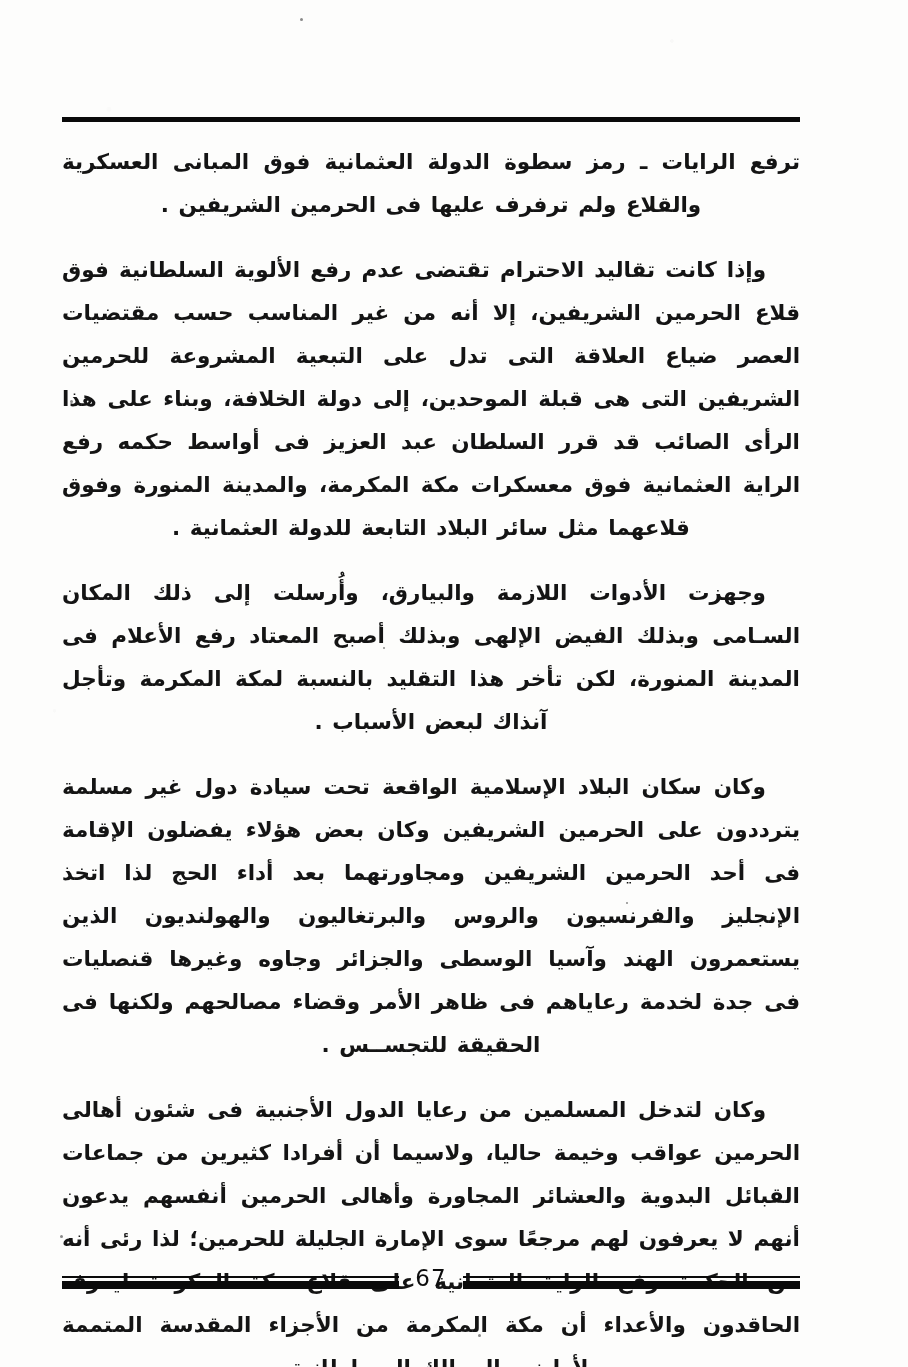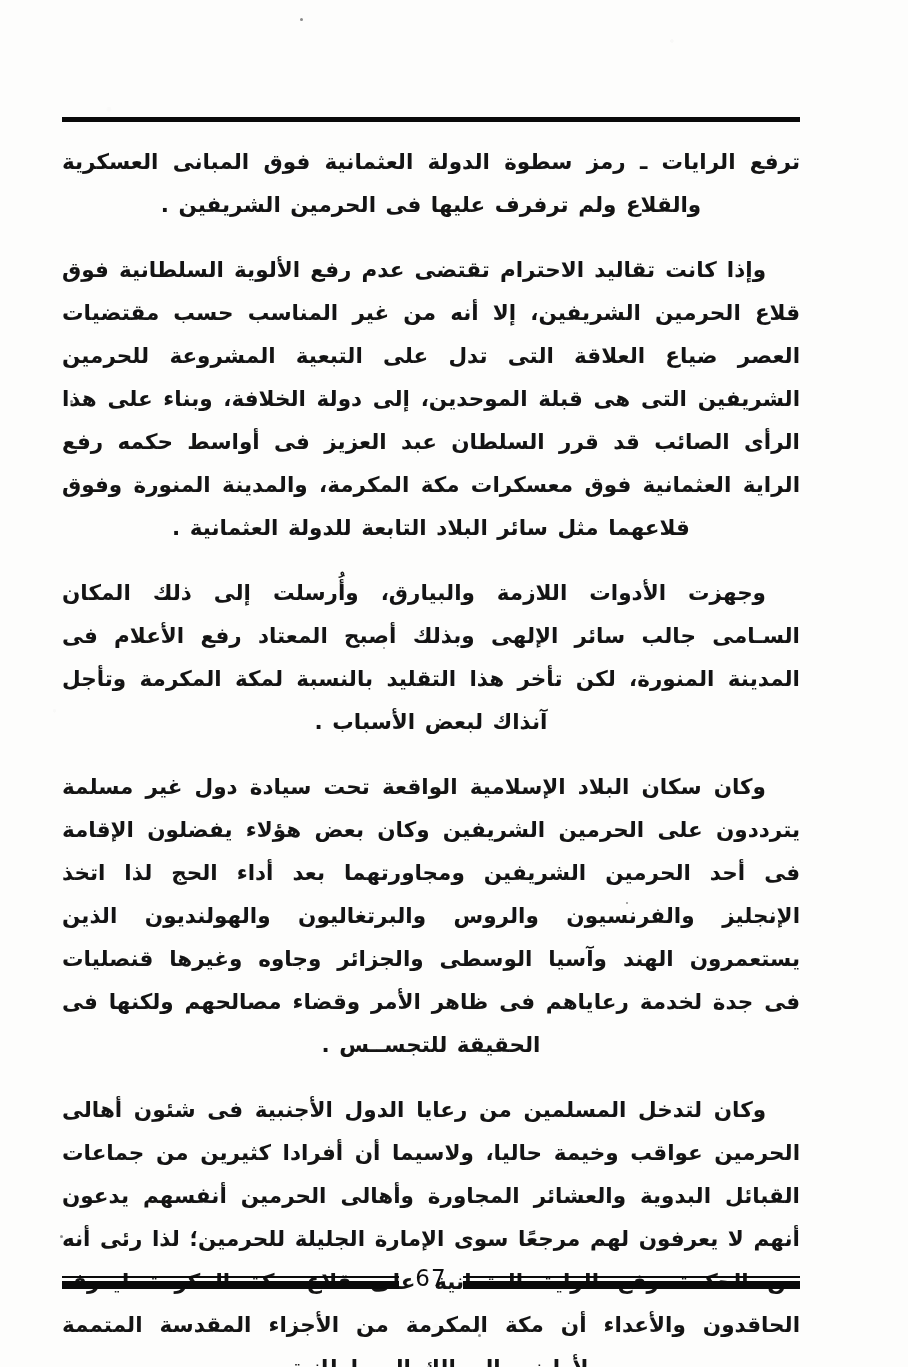--- a/index.html
+++ b/index.html
@@ -137,21 +137,21 @@
   <div class="speck" style="left:60px;top:1235px;width:3px;height:3px;"></div>
   <div class="speck" style="left:478px;top:1334px;width:3px;height:3px;"></div>
   <div class="speck" style="left:383px;top:647px;width:2px;height:2px;"></div>
   <div class="speck" style="left:626px;top:902px;width:2px;height:2px;"></div>
 
   <div class="top-rule"></div>
 
   <div class="content">
     <p class="para no-indent">ترفع الرايات ـ رمز سطوة الدولة العثمانية فوق المبانى العسكرية والقلاع ولم ترفرف عليها فى الحرمين الشريفين .</p>
     <p class="para">وإذا كانت تقاليد الاحترام تقتضى عدم رفع الألوية السلطانية فوق قلاع الحرمين الشريفين، إلا أنه من غير المناسب حسب مقتضيات العصر ضياع العلاقة التى تدل على التبعية المشروعة للحرمين الشريفين التى هى قبلة الموحدين، إلى دولة الخلافة، وبناء على هذا الرأى الصائب قد قرر السلطان عبد العزيز فى أواسط حكمه رفع الراية العثمانية فوق معسكرات مكة المكرمة، والمدينة المنورة وفوق قلاعهما مثل سائر البلاد التابعة للدولة العثمانية .</p>
-    <p class="para">وجهزت الأدوات اللازمة والبيارق، وأُرسلت إلى ذلك المكان السـامى جالب سائر الإلهى وبذلك أصبح المعتاد رفع الأعلام فى المدينة المنورة، لكن تأخر هذا التقليد بالنسبة لمكة المكرمة وتأجل آنذاك لبعض الأسباب .</p>
+    <p class="para">وجهزت الأدوات اللازمة والبيارق، وأُرسلت إلى ذلك المكان السـامى وبذلك الفيض الإلهى وبذلك أصبح المعتاد رفع الأعلام فى المدينة المنورة، لكن تأخر هذا التقليد بالنسبة لمكة المكرمة وتأجل آنذاك لبعض الأسباب .</p>
     <p class="para">وكان سكان البلاد الإسلامية الواقعة تحت سيادة دول غير مسلمة يترددون على الحرمين الشريفين وكان بعض هؤلاء يفضلون الإقامة فى أحد الحرمين الشريفين ومجاورتهما بعد أداء الحج لذا اتخذ الإنجليز والفرنسيون والروس والبرتغاليون والهولنديون الذين يستعمرون الهند وآسيا الوسطى والجزائر وجاوه وغيرها قنصليات فى جدة لخدمة رعاياهم فى ظاهر الأمر وقضاء مصالحهم ولكنها فى الحقيقة للتجســس .</p>
     <p class="para">وكان لتدخل المسلمين من رعايا الدول الأجنبية فى شئون أهالى الحرمين عواقب وخيمة حاليا، ولاسيما أن أفرادا كثيرين من جماعات القبائل البدوية والعشائر المجاورة وأهالى الحرمين أنفسهم يدعون أنهم لا يعرفون لهم مرجعًا سوى الإمارة الجليلة للحرمين؛ لذا رئى أنه من الحكمة رفع الراية العثمانية على قلاع مكة المكرمة ليعرف الحاقدون والأعداء أن مكة المكرمة من الأجزاء المقدسة المتممة لأراضى الممالك الســلطانية .</p>
     <p class="para single">وقد روعى اتخاذ التدابير اللازمة لمواجهة ما قد يعكر الصفو .</p>
   </div>
 
   <div class="footer">
     <div class="foot-rule">
       <div class="thin"></div>
       <div class="gap"></div>
       <div class="thick"></div>

